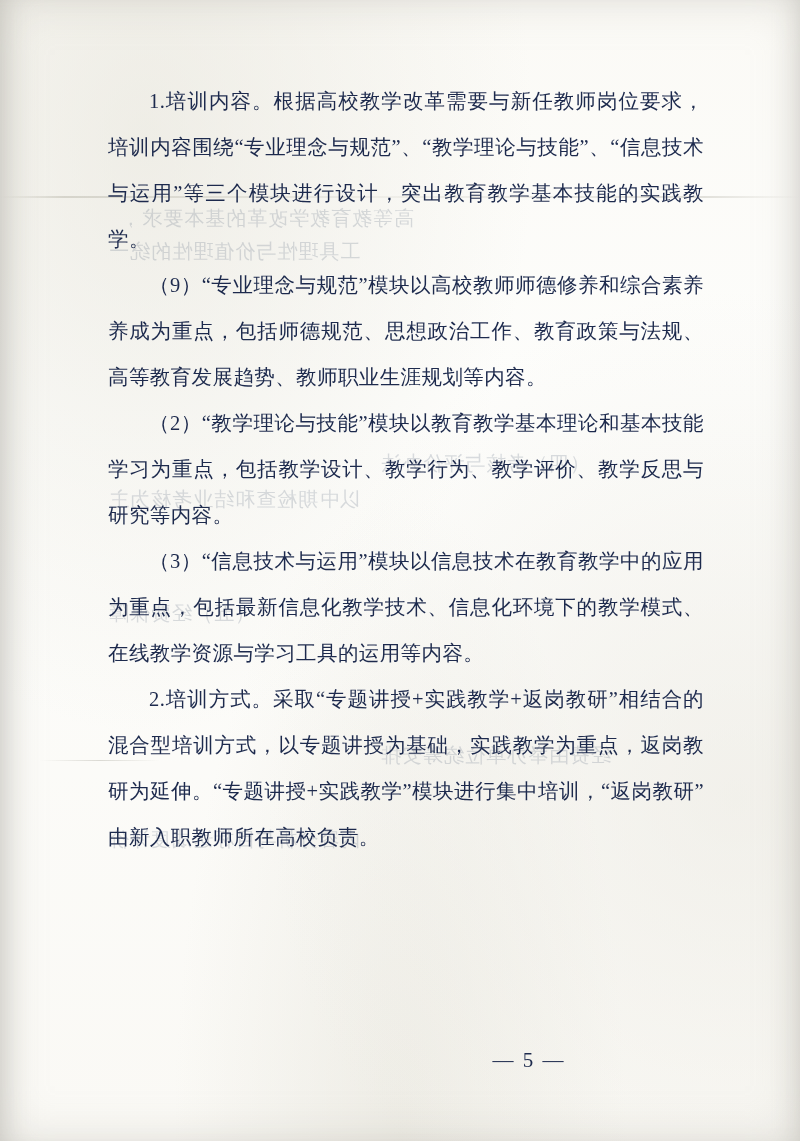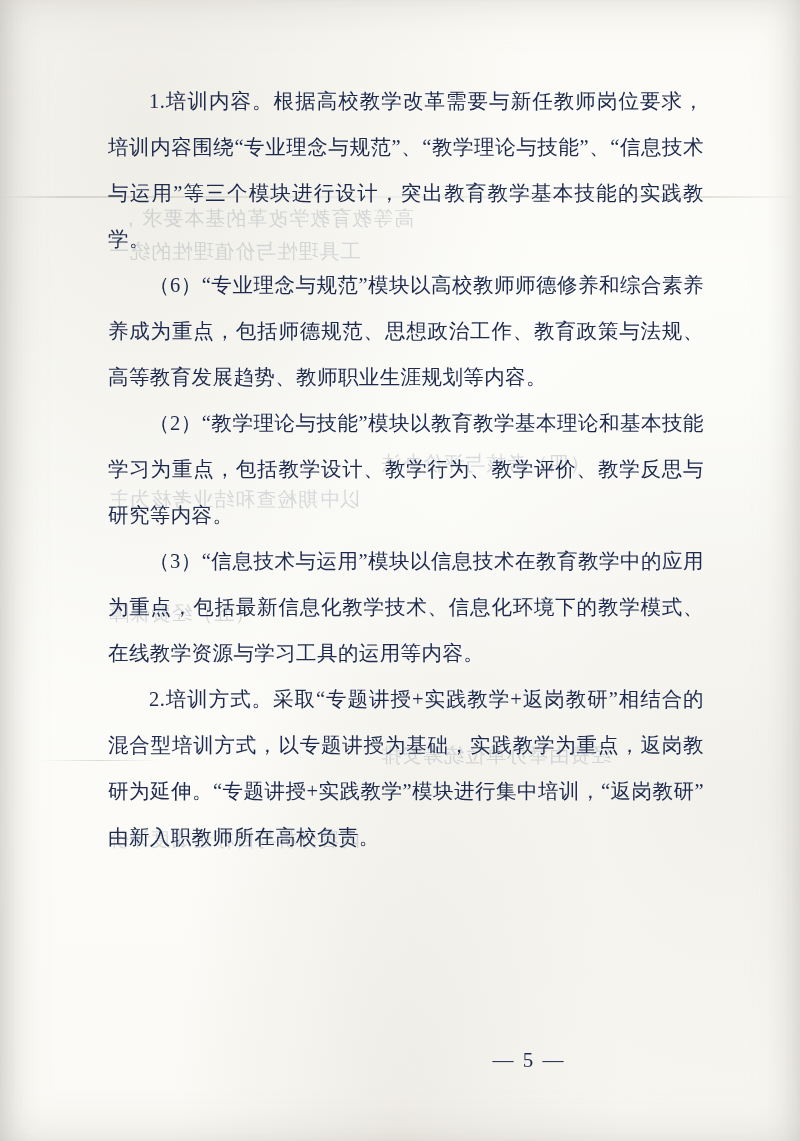--- a/index.html
+++ b/index.html
@@ -131,21 +131,21 @@
     <div class="bleed" style="left:380px; top:742px;">经费由举办单位统筹安排</div>
     <div class="bleed" style="left:108px; top:826px;">内容分析与目标达成度评价</div>
   </div>
 
   <div class="crease"></div>
   <div class="crease2"></div>
 
   <div class="content">
     <div class="body-text">
       <p>1.培训内容。根据高校教学改革需要与新任教师岗位要求，培训内容围绕“专业理念与规范”、“教学理论与技能”、“信息技术与运用”等三个模块进行设计，突出教育教学基本技能的实践教学。</p>
-      <p>（6）“专业理念与规范”模块以高校教师师德修养和综合素养养成为重点，包括师德规范、思想政治工作、教育政策与法规、高等教育发展趋势、教师职业生涯规划等内容。</p>
+      <p>（9）“专业理念与规范”模块以高校教师师德修养和综合素养养成为重点，包括师德规范、思想政治工作、教育政策与法规、高等教育发展趋势、教师职业生涯规划等内容。</p>
       <p>（2）“教学理论与技能”模块以教育教学基本理论和基本技能学习为重点，包括教学设计、教学行为、教学评价、教学反思与研究等内容。</p>
       <p>（3）“信息技术与运用”模块以信息技术在教育教学中的应用为重点，包括最新信息化教学技术、信息化环境下的教学模式、在线教学资源与学习工具的运用等内容。</p>
       <p>2.培训方式。采取“专题讲授+实践教学+返岗教研”相结合的混合型培训方式，以专题讲授为基础，实践教学为重点，返岗教研为延伸。“专题讲授+实践教学”模块进行集中培训，“返岗教研”由新入职教师所在高校负责。</p>
     </div>
 
     <div class="page-number">
       <span class="pn-inner">— 5 —</span>
     </div>
   </div>
 

